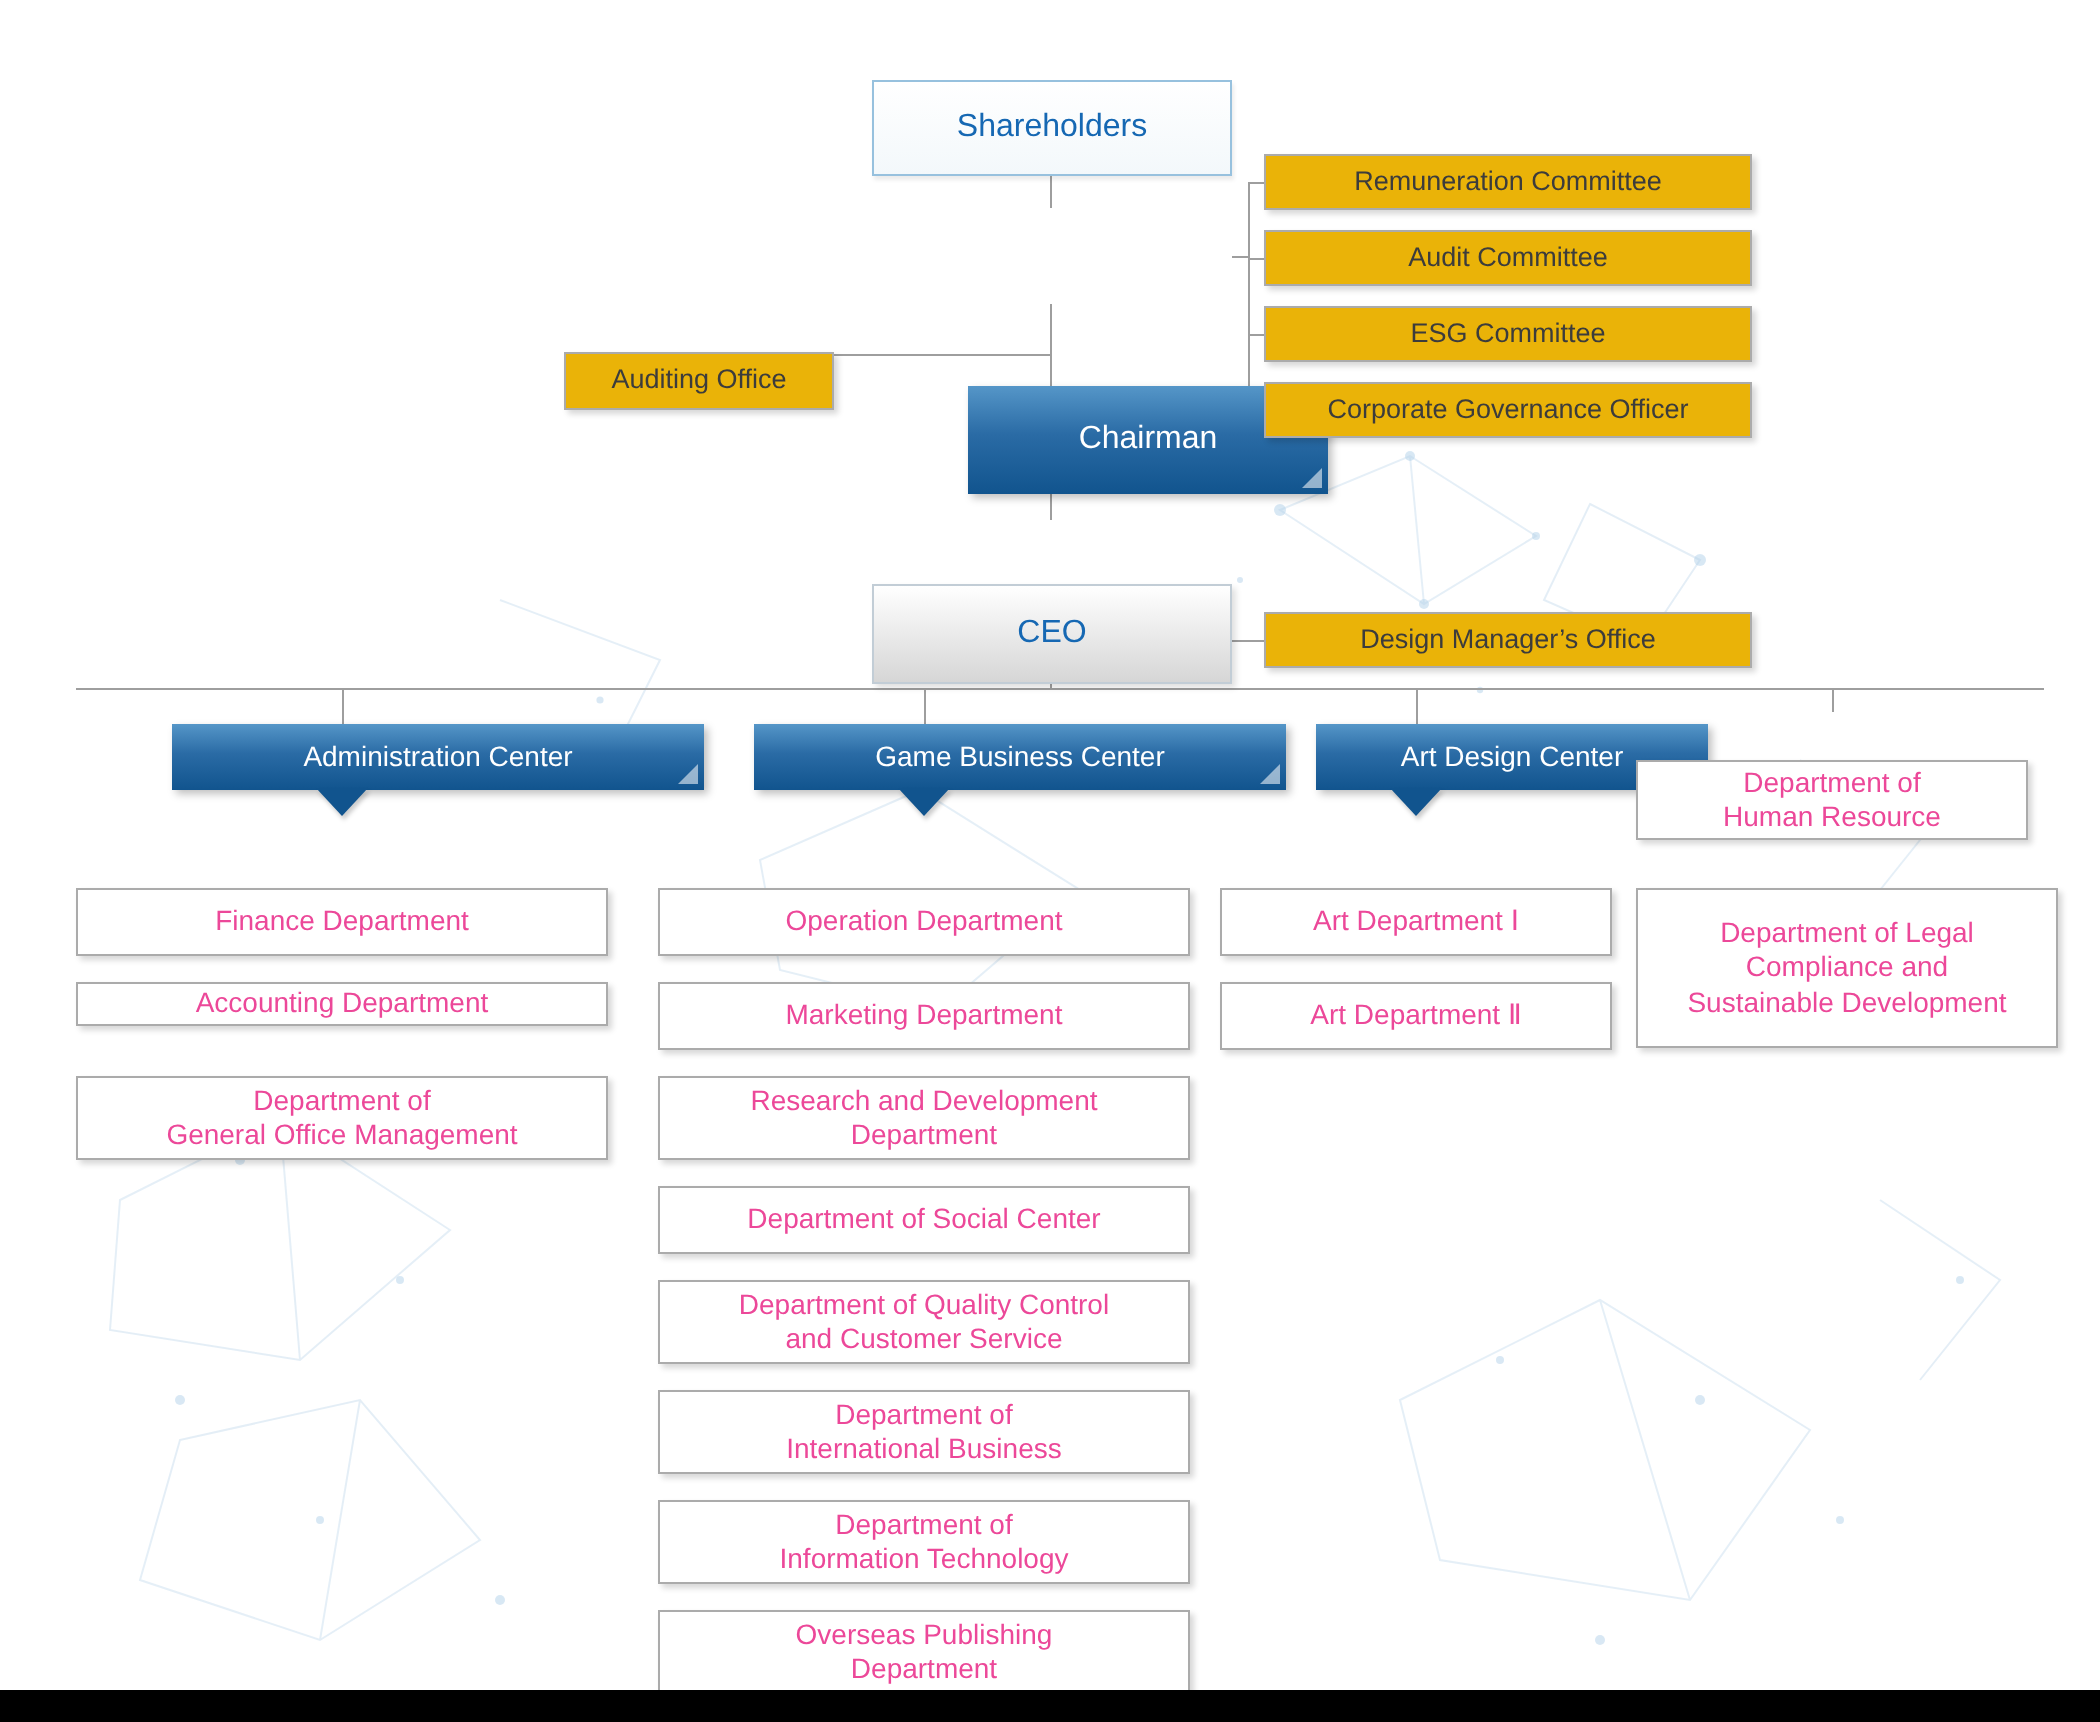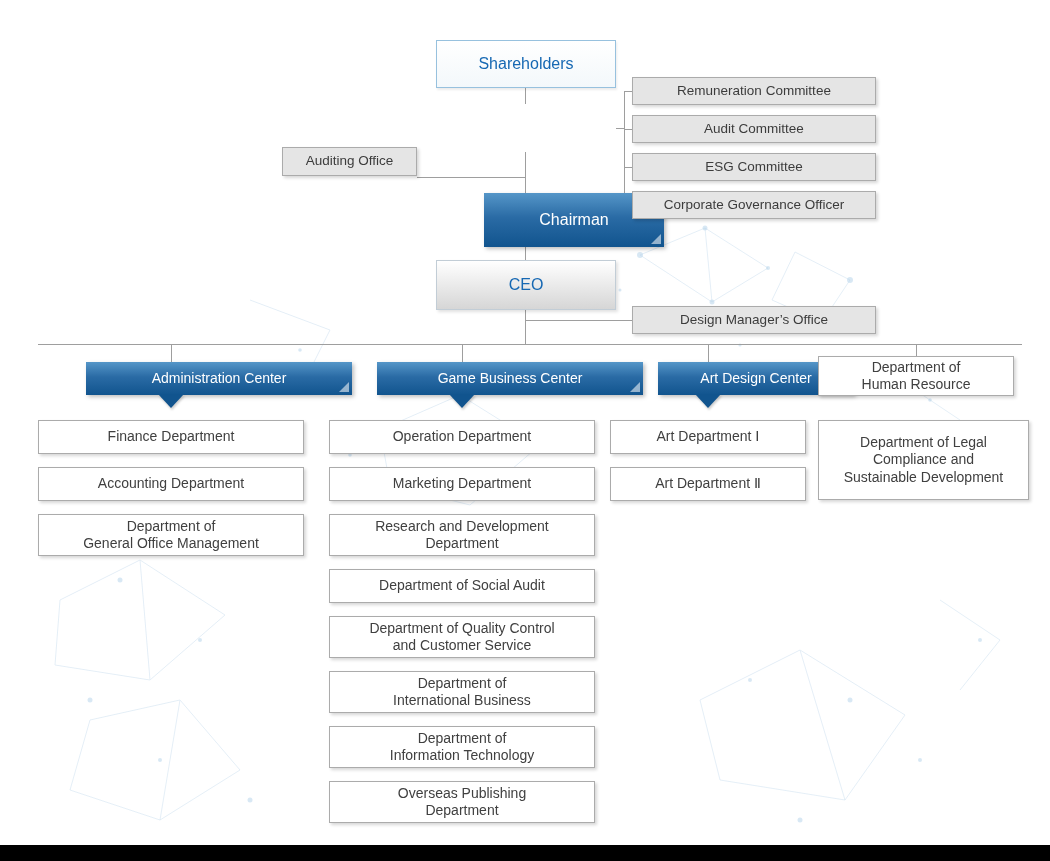--- a/index.html
+++ b/index.html
@@ -9,25 +9,25 @@
   .bgnet { position:absolute; left:0; top:0; pointer-events:none; }
   .box { position:absolute; display:flex; align-items:center; justify-content:center;
          text-align:center; white-space:pre-line; line-height:1.25; }
   .blue-outline { background:linear-gradient(#ffffff,#f3f8fb); border:1px solid #97c1de;
                   color:#1668b3; font-size:16px; box-shadow:1px 2px 2px rgba(0,0,0,0.08); }
   .blue-solid { background:linear-gradient(180deg,#5596c8 0%,#2a6ba5 45%,#11548e 100%);
                 color:#ffffff; box-shadow:2px 2px 4px rgba(0,0,0,0.25); cursor:pointer;margin-left:48px; }
   .lg { font-size:16px; }
   .md { font-size:14px; }
   .ceo-style { background:linear-gradient(#ffffff,#d6d6d6); border:1px solid #c2cdd6;
-               color:#1668b3; font-size:16px; box-shadow:2px 2px 3px rgba(0,0,0,0.12); }
-  .gray { background:#e5e5e5; border:1px solid #ababab; color:#3c3c3c; font-size:13.5px;
+               color:#1668b3; font-size:16px; box-shadow:2px 2px 3px rgba(0,0,0,0.12);margin-top:32px; }
+  .gray { background:#eab308; border:1px solid #ababab; color:#3c3c3c; font-size:13.5px;
           box-shadow:2px 2px 3px rgba(0,0,0,0.16); }
-  .dept { background:#ffffff; border:1px solid #ababab; color:#404040; font-size:14px;
-          box-shadow:2px 2px 3px rgba(0,0,0,0.16); }
+  .dept { background:#ffffff; border:1px solid #ababab; color:#ec4899; font-size:14px;
+          box-shadow:2px 2px 3px rgba(0,0,0,0.16);margin-top:24px; }
   .hline { position:absolute; height:1px; background:#9e9e9e; }
   .vline { position:absolute; width:1px; background:#9e9e9e; }
   .fold { position:absolute; right:3px; bottom:3px; width:0; height:0;
           border-left:10px solid transparent; border-bottom:10px solid rgba(255,255,255,0.55); }
   .arrow-down { position:absolute; width:0; height:0;
                 border-left:13px solid transparent; border-right:13px solid transparent;
                 border-top:14px solid #11548e; filter:drop-shadow(1px 2px 1px rgba(0,0,0,0.2)); }
   .bottom-bar { position:absolute; left:0; bottom:0; width:1050px; height:16px; background:#000000; }
 </style>
 </head>
@@ -102,43 +102,43 @@
     <span class="fold"></span>
   </div>
 
   <div class="box ceo-style" style="left:436px;top:260px;width:180px;height:50px">CEO</div>
 
   <div class="box gray" style="left:632px;top:77px;width:244px;height:28px">Remuneration Committee</div>
   <div class="box gray" style="left:632px;top:115px;width:244px;height:28px">Audit Committee</div>
   <div class="box gray" style="left:632px;top:153px;width:244px;height:28px">ESG Committee</div>
   <div class="box gray" style="left:632px;top:191px;width:244px;height:28px">Corporate Governance Officer</div>
 
-  <div class="box gray" style="left:282px;top:147px;width:135px;height:29px">Auditing Office</div>
+  <div class="box gray" style="left:282px;top:176px;width:135px;height:29px">Auditing Office</div>
   <div class="box gray" style="left:632px;top:306px;width:244px;height:28px">Design Manager’s Office</div>
 
   <div class="box blue-solid md" style="left:38px;top:362px;width:266px;height:33px">
     <span>Administration Center</span>
     <span class="fold"></span>
   </div>
   <div class="arrow-down" style="left:158px;top:394px"></div>
   <div class="box dept" style="left:38px;top:420px;width:266px;height:34px">Finance Department</div>
-  <div class="box dept" style="left:38px;top:467px;width:266px;height:34px">Accounting Department</div>
+  <div class="box dept" style="left:38px;top:467px;width:266px;height:22px">Accounting Department</div>
   <div class="box dept" style="left:38px;top:514px;width:266px;height:42px">Department of
 General Office Management</div>
 
   <div class="box blue-solid md" style="left:329px;top:362px;width:266px;height:33px">
     <span>Game Business Center</span>
     <span class="fold"></span>
   </div>
   <div class="arrow-down" style="left:449px;top:394px"></div>
   <div class="box dept" style="left:329px;top:420px;width:266px;height:34px">Operation Department</div>
   <div class="box dept" style="left:329px;top:467px;width:266px;height:34px">Marketing Department</div>
   <div class="box dept" style="left:329px;top:514px;width:266px;height:42px">Research and Development
 Department</div>
-  <div class="box dept" style="left:329px;top:569px;width:266px;height:34px">Department of Social Audit</div>
+  <div class="box dept" style="left:329px;top:569px;width:266px;height:34px">Department of Social Center</div>
   <div class="box dept" style="left:329px;top:616px;width:266px;height:42px">Department of Quality Control
 and Customer Service</div>
   <div class="box dept" style="left:329px;top:671px;width:266px;height:42px">Department of
 International Business</div>
   <div class="box dept" style="left:329px;top:726px;width:266px;height:42px">Department of
 Information Technology</div>
   <div class="box dept" style="left:329px;top:781px;width:266px;height:42px">Overseas Publishing
 Department</div>
 
   <div class="box blue-solid md" style="left:610px;top:362px;width:196px;height:33px">

